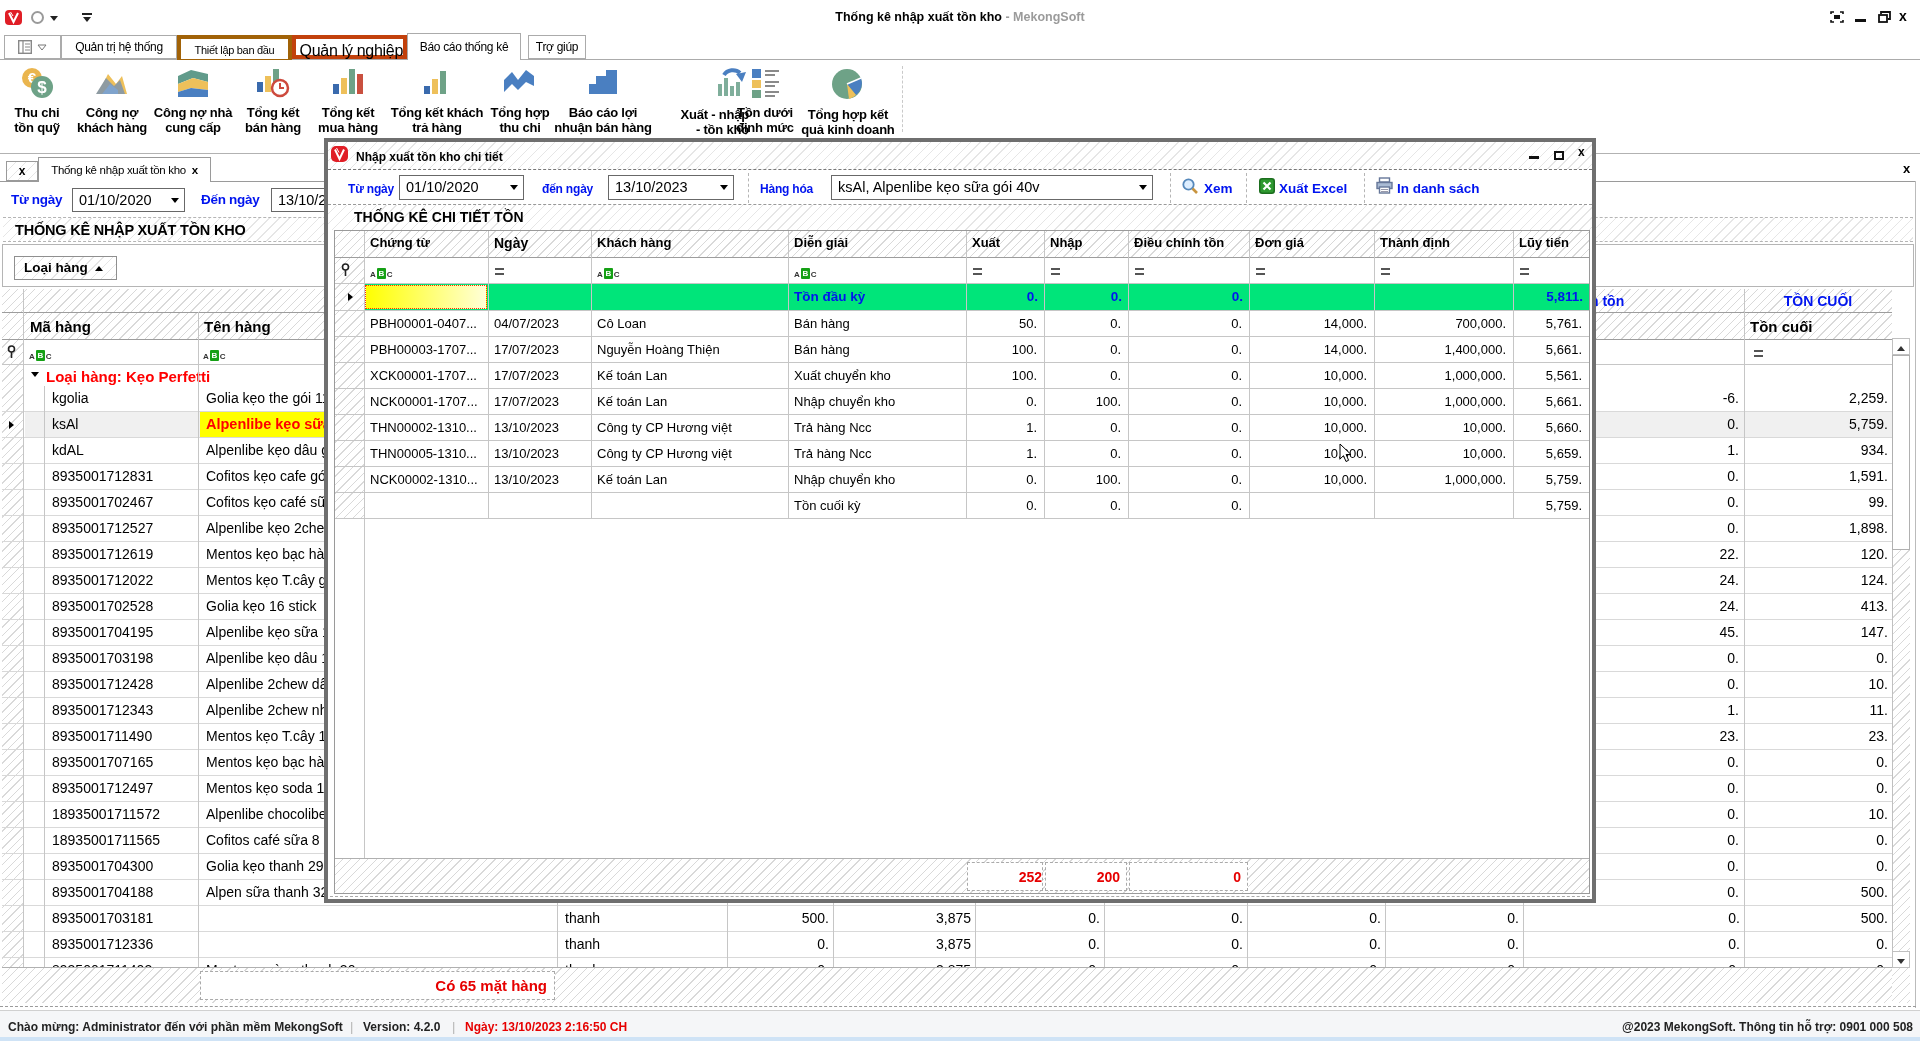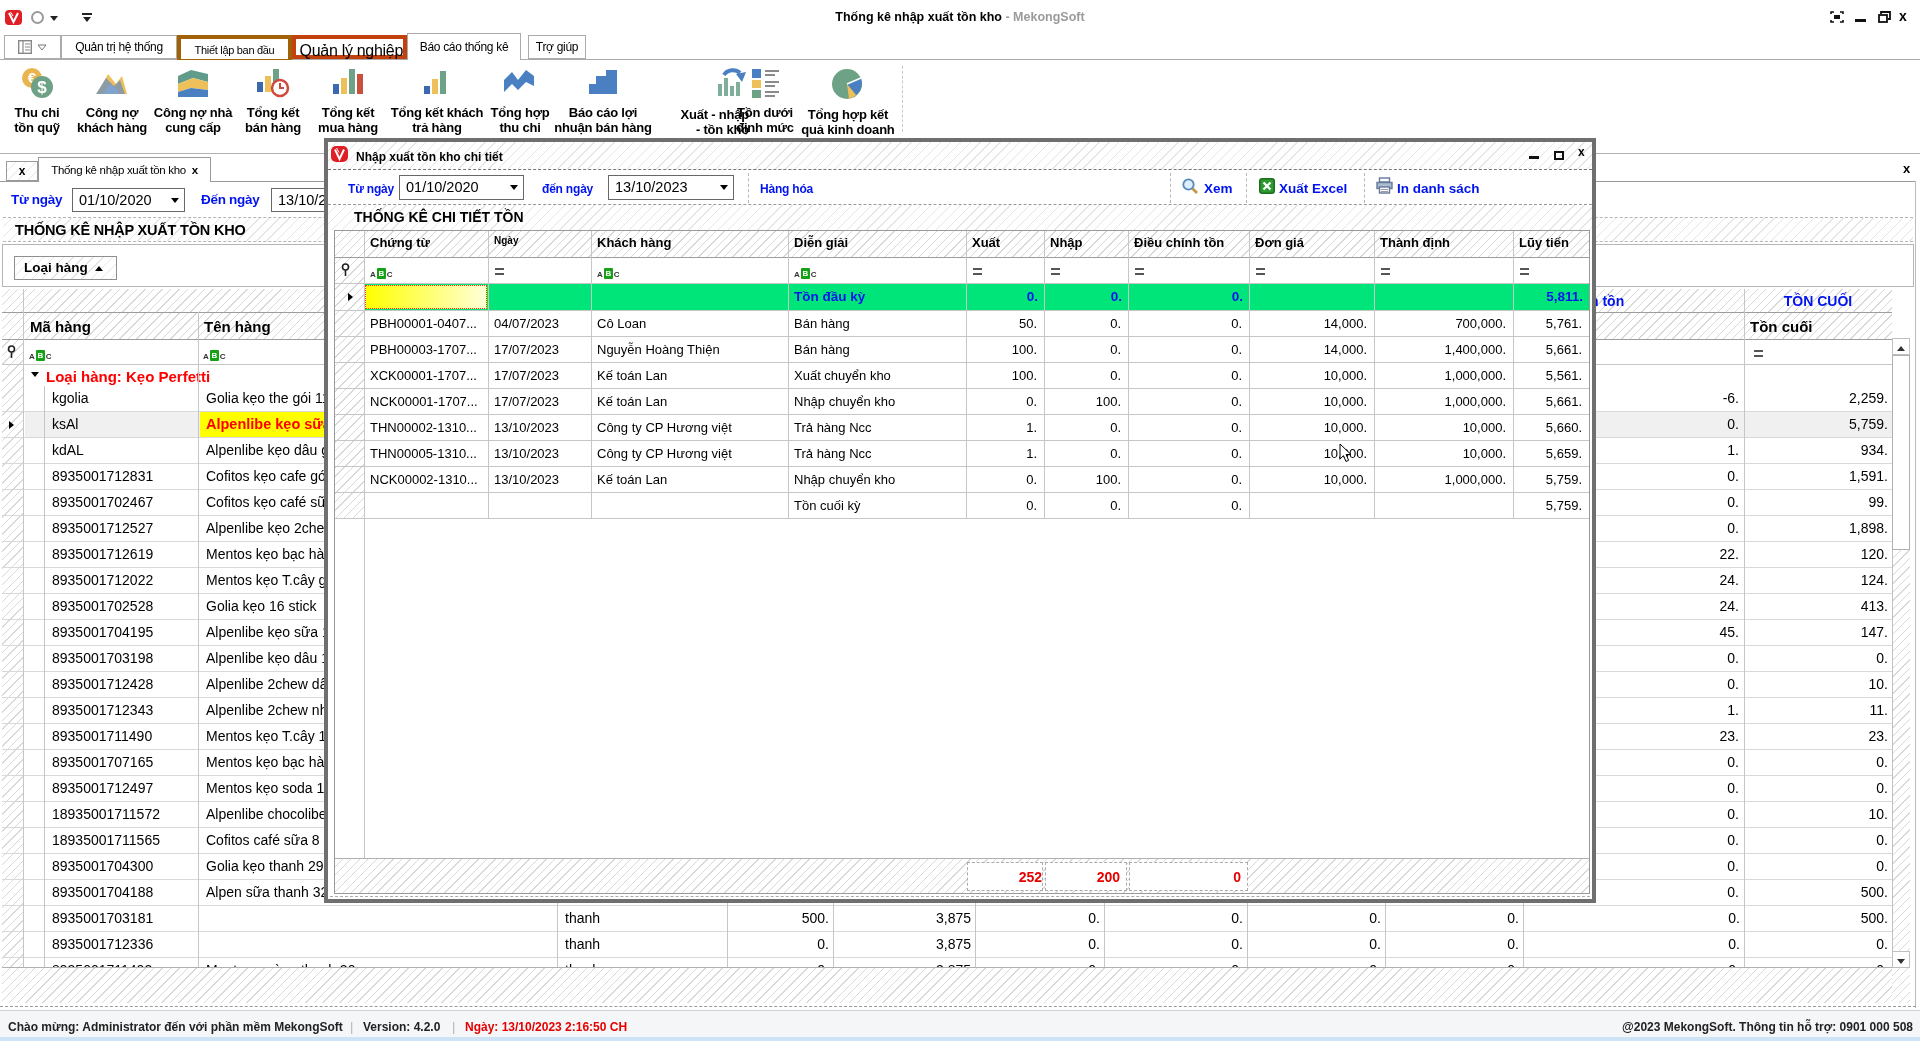--- a/index.html
+++ b/index.html
@@ -310,20 +310,21 @@
 <div class="vline" style="left:973px;top:23px;height:656px"></div>
 <div class="vline" style="left:1102px;top:23px;height:656px"></div>
 <div class="vline" style="left:1245px;top:23px;height:656px"></div>
 <div class="vline" style="left:1383px;top:23px;height:656px"></div>
 <div class="vline" style="left:1521px;top:23px;height:656px"></div>
 <div class="vline" style="left:1742px;top:0px;height:679px"></div>
 
 <div class="vline" style="left:42px;top:97px;height:582px"></div>
 <div class="hz" style="position:absolute;left:0px;top:679px;width:1890px;height:35px;"></div>
 <div class="" style="position:absolute;left:0px;top:678px;width:1890px;height:1px;background:#b0b0b0"></div>
+<div class="a b red" style="left:198px;top:682px;width:355px;height:29px;background:#fff;border:1px dashed #aaa;line-height:28px;text-align:right;padding-right:7px;font-size:15px">Có 65 mặt hàng</div>
 </div>
 <div class="a hz" style="left:1892px;top:338px;width:18px;height:630px;border-left:1px solid #c0c0c0"></div>
 <div class="a" style="left:1892px;top:338px;width:18px;height:17px;background:#fff;border:1px solid #c0c0c0;text-align:center"><span class="tri-u" style="border-bottom-color:#333;margin-top:5px"></span></div>
 <div class="a" style="left:1892px;top:951px;width:18px;height:17px;background:#fff;border:1px solid #c0c0c0;text-align:center"><span class="tri-d" style="border-top-color:#333;margin-top:5px"></span></div>
 <div class="a" style="left:1892px;top:355px;width:18px;height:195px;background:#fff;border:1px solid #b0b0b0"></div>
 <div class="a hz" style="left:1892px;top:968px;width:18px;height:35px"></div>
 <div class="a" style="left:0;top:1006px;width:1916px;height:0;border-top:1px dashed #9a9a9a"></div>
 <div class="a" style="left:0;top:1010px;width:1920px;height:31px;background:#f5f6f8;border-top:1px solid #d0d0d0"></div>
 <div class="a b" style="left:8px;top:1020px;font-size:12px;color:#222">Chào mừng: Administrator đến với phần mềm MekongSoft</div>
 <div class="a" style="left:350px;top:1019px;color:#b5b5b5;font-size:13px">|</div>
@@ -342,20 +343,21 @@
 <div class="a b" style="left:28px;top:8px;font-size:12px">Nhập xuất tồn kho chi tiết</div>
 <div class="a" style="left:1201px;top:14px;width:10px;height:3px;background:#111"></div>
 <div class="a" style="left:1226px;top:9px;width:10px;height:9px;border:2px solid #111"></div>
 <div class="a b" style="left:1250px;top:3px;font-size:12px">x</div>
 <div class="a b blue" style="left:20px;top:40px;font-size:12px;letter-spacing:-0.2px">Từ ngày</div>
 <div class="combo" style="left:71px;top:33px;width:125px;height:25px;font-size:14.5px">01/10/2020<span class="ar"></span></div>
 <div class="a b blue" style="left:214px;top:40px;font-size:12px;letter-spacing:-0.2px">đến ngày</div>
 <div class="combo" style="left:280px;top:33px;width:126px;height:25px;font-size:14.5px">13/10/2023<span class="ar"></span></div>
 <div class="a" style="left:420px;top:31px;width:0;height:30px;border-left:1px dashed #b5b5b5"></div>
 <div class="a b blue" style="left:432px;top:40px;font-size:12px;letter-spacing:-0.2px">Hàng hóa</div>
+<div class="combo" style="left:503px;top:33px;width:322px;height:25px;font-size:14.5px">ksAl, Alpenlibe kẹo sữa gói 40v<span class="ar"></span></div>
 <div class="a" style="left:842px;top:31px;width:0;height:30px;border-left:1px dashed #b5b5b5"></div>
 <svg class="a" style="left:853px;top:35px" width="18" height="18" viewBox="0 0 18 18">
 <circle cx="7.5" cy="7.5" r="5.2" fill="#ddeeff" stroke="#5588bb" stroke-width="1.8"></circle>
 <line x1="11.5" y1="11.5" x2="16" y2="16" stroke="#c8943f" stroke-width="2.6"></line>
     </svg>
 <div class="a b blue" style="left:876px;top:39px;font-size:13.5px">Xem</div>
 <div class="a" style="left:918px;top:31px;width:0;height:30px;border-left:1px dashed #b5b5b5"></div>
 <svg class="a" style="left:931px;top:36px" width="16" height="16" viewBox="0 0 16 16">
 <rect x="0.75" y="0.75" width="14.5" height="14.5" rx="2.5" fill="#2e9930" stroke="#1c6e1e" stroke-width="1.5"></rect>
 <path d="M4.5 4.5 L11.5 11.5 M11.5 4.5 L4.5 11.5" stroke="#fff" stroke-width="2.2"></path>
@@ -370,21 +372,21 @@
 <line x1="5" y1="14.5" x2="12" y2="14.5" stroke="#99a" stroke-width="1"></line>
     </svg>
 <div class="a b blue" style="left:1069px;top:39px;font-size:13.5px">In danh sách</div>
 <div class="a" style="left:0;top:62px;width:1264px;height:0;border-top:1px dashed #999"></div>
 <div class="a hz2" style="left:0;top:63px;width:1264px;height:25px"></div>
 <div class="a b" style="left:26px;top:67px;font-size:14px">THỐNG KÊ CHI TIẾT TỒN</div>
 <div class="a" style="left:6px;top:88px;width:1256px;height:664px;border:1px solid #9a9a9a;background:#fff;overflow:hidden">
 <div class="hz" style="position:absolute;left:0;top:0;width:29px;height:288px"></div>
 <div class="a hz" style="left:0;top:0;width:1254px;height:26px"></div>
 <div class="a b" style="left:35px;top:4px;font-size:13px">Chứng từ</div>
-<div class="a b" style="left:159px;top:4px;font-size:10px">Ngày</div>
+<div class="a b" style="left:159px;top:4px;font-size:14px">Ngày</div>
 <div class="a b" style="left:262px;top:4px;font-size:13px">Khách hàng</div>
 <div class="a b" style="left:459px;top:4px;font-size:13px">Diễn giải</div>
 <div class="a b" style="left:637px;top:4px;font-size:13px">Xuất</div>
 <div class="a b" style="left:715px;top:4px;font-size:13px">Nhập</div>
 <div class="a b" style="left:799px;top:4px;font-size:13px">Điều chỉnh tồn</div>
 <div class="a b" style="left:920px;top:4px;font-size:13px">Đơn giá</div>
 <div class="a b" style="left:1045px;top:4px;font-size:13px">Thành định</div>
 <div class="a b" style="left:1184px;top:4px;font-size:13px">Lũy tiến</div>
 <div class="a" style="left:0;top:26px;width:1254px;height:1px;background:#9d9d9d"></div>
 <div class="a" style="left:6px;top:32px"><svg width="9" height="14" viewBox="0 0 9 14" style="display:inline-block">

